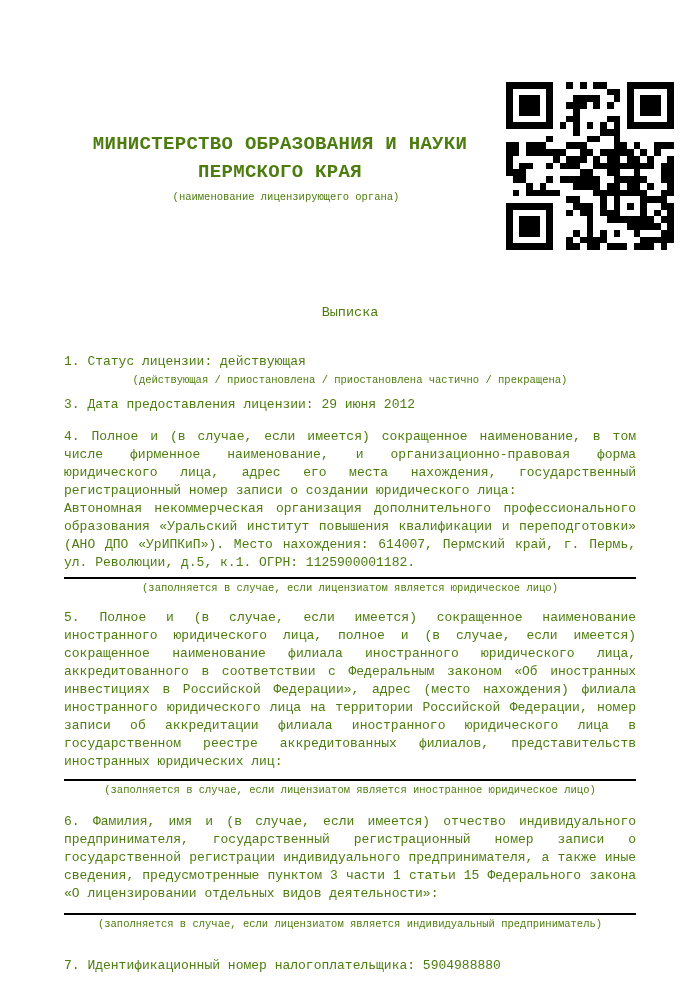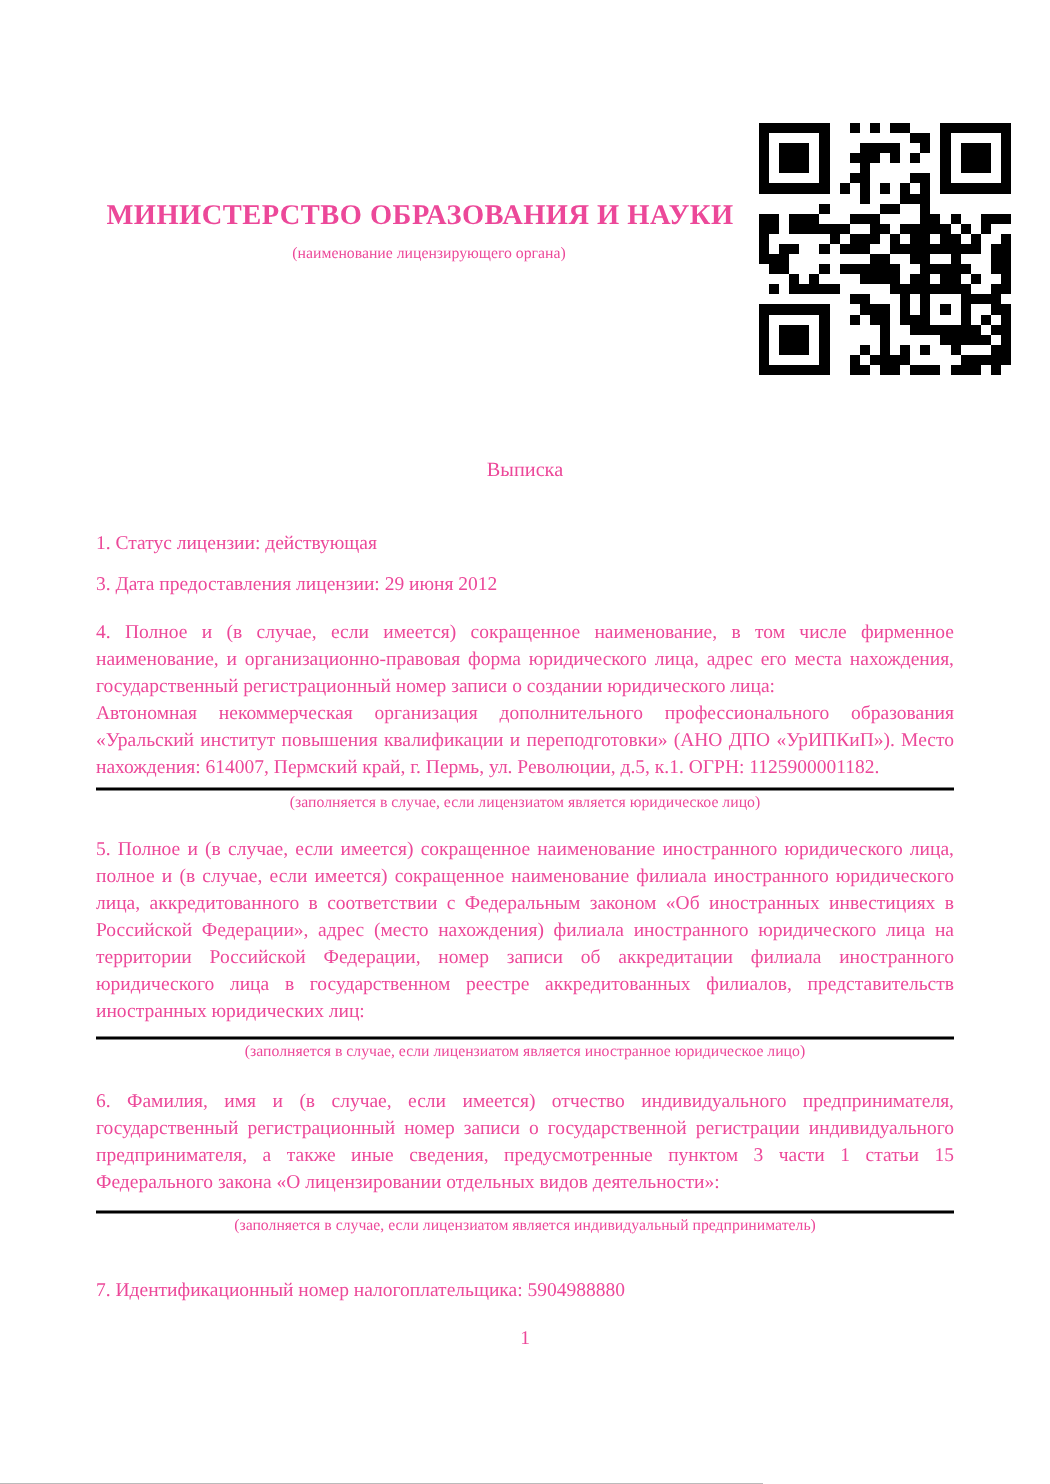--- a/index.html
+++ b/index.html
@@ -1,22 +1,22 @@
 <!DOCTYPE html>
 <html><head>
 <meta charset="utf-8">
 <style>
   html,body{margin:0;padding:0;background:#888;}
   .page{
     position:relative;
     width:700px;height:989px;
     margin:0 auto;
     background:#ffffff;
-    font-family:Liberation Serif, serif;
-    color:#ec4899;
+    font-family:Liberation Mono, monospace;
+    color:#4d7c0f;
     overflow:hidden;
   }
   
   .header-zone{position:relative;height:250px;}
   .header-text{
     position:absolute;top:130px;left:0;width:560px;
     text-align:center;
   }
   .ministry-line{
     font-size:19px;font-weight:bold;line-height:28px;
@@ -62,20 +62,21 @@
   }
 </style>
 </head>
 <body>
 
 <div class="page">
 
   <div class="header-zone">
     <div class="header-text">
       <div class="ministry-line">МИНИСТЕРСТВО ОБРАЗОВАНИЯ И НАУКИ</div>
+      <div class="ministry-line">ПЕРМСКОГО КРАЯ</div>
       <div class="header-caption">(наименование лицензирующего органа)</div>
     </div>
     <div class="qr">
         <svg viewBox="0 0 168 168" xmlns="http://www.w3.org/2000/svg">
           <rect width="168" height="168" fill="#fff"></rect>
           <rect x="0.00" y="0.00" width="6.72" height="6.72" fill="#000"></rect>
           <rect x="6.72" y="0.00" width="6.72" height="6.72" fill="#000"></rect>
           <rect x="13.44" y="0.00" width="6.72" height="6.72" fill="#000"></rect>
           <rect x="20.16" y="0.00" width="6.72" height="6.72" fill="#000"></rect>
           <rect x="26.88" y="0.00" width="6.72" height="6.72" fill="#000"></rect>
@@ -397,20 +398,21 @@
       </div>
   </div>
 
   <div class="doc-title">
     <div>Выписка</div>
   </div>
 
   <div class="content">
 
     <div class="item-line mt-item1">1. Статус лицензии: действующая</div>
+    <div class="caption">(действующая / приостановлена / приостановлена частично / прекращена)</div>
 
 
     <div class="item-line mt-item3">3. Дата предоставления лицензии: 29 июня 2012</div>
 
     <div class="para mt-item4">4. Полное и (в случае, если имеется) сокращенное наименование, в том числе фирменное наименование, и организационно-правовая форма юридического лица, адрес его места нахождения, государственный регистрационный номер записи о создании юридического лица:</div>
     <div class="para">Автономная некоммерческая организация дополнительного профессионального образования «Уральский институт повышения квалификации и переподготовки» (АНО ДПО «УрИПКиП»). Место нахождения: 614007, Пермский край, г. Пермь, ул. Революции, д.5, к.1. ОГРН: 1125900001182.</div>
     <hr class="fill-rule mt-rule4">
     <div class="caption">(заполняется в случае, если лицензиатом является юридическое лицо)</div>
 
     <div class="para mt-item5">5. Полное и (в случае, если имеется) сокращенное наименование иностранного юридического лица, полное и (в случае, если имеется) сокращенное наименование филиала иностранного юридического лица, аккредитованного в соответствии с Федеральным законом «Об иностранных инвестициях в Российской Федерации», адрес (место нахождения) филиала иностранного юридического лица на территории Российской Федерации, номер записи об аккредитации филиала иностранного юридического лица в государственном реестре аккредитованных филиалов, представительств иностранных юридических лиц:</div>

